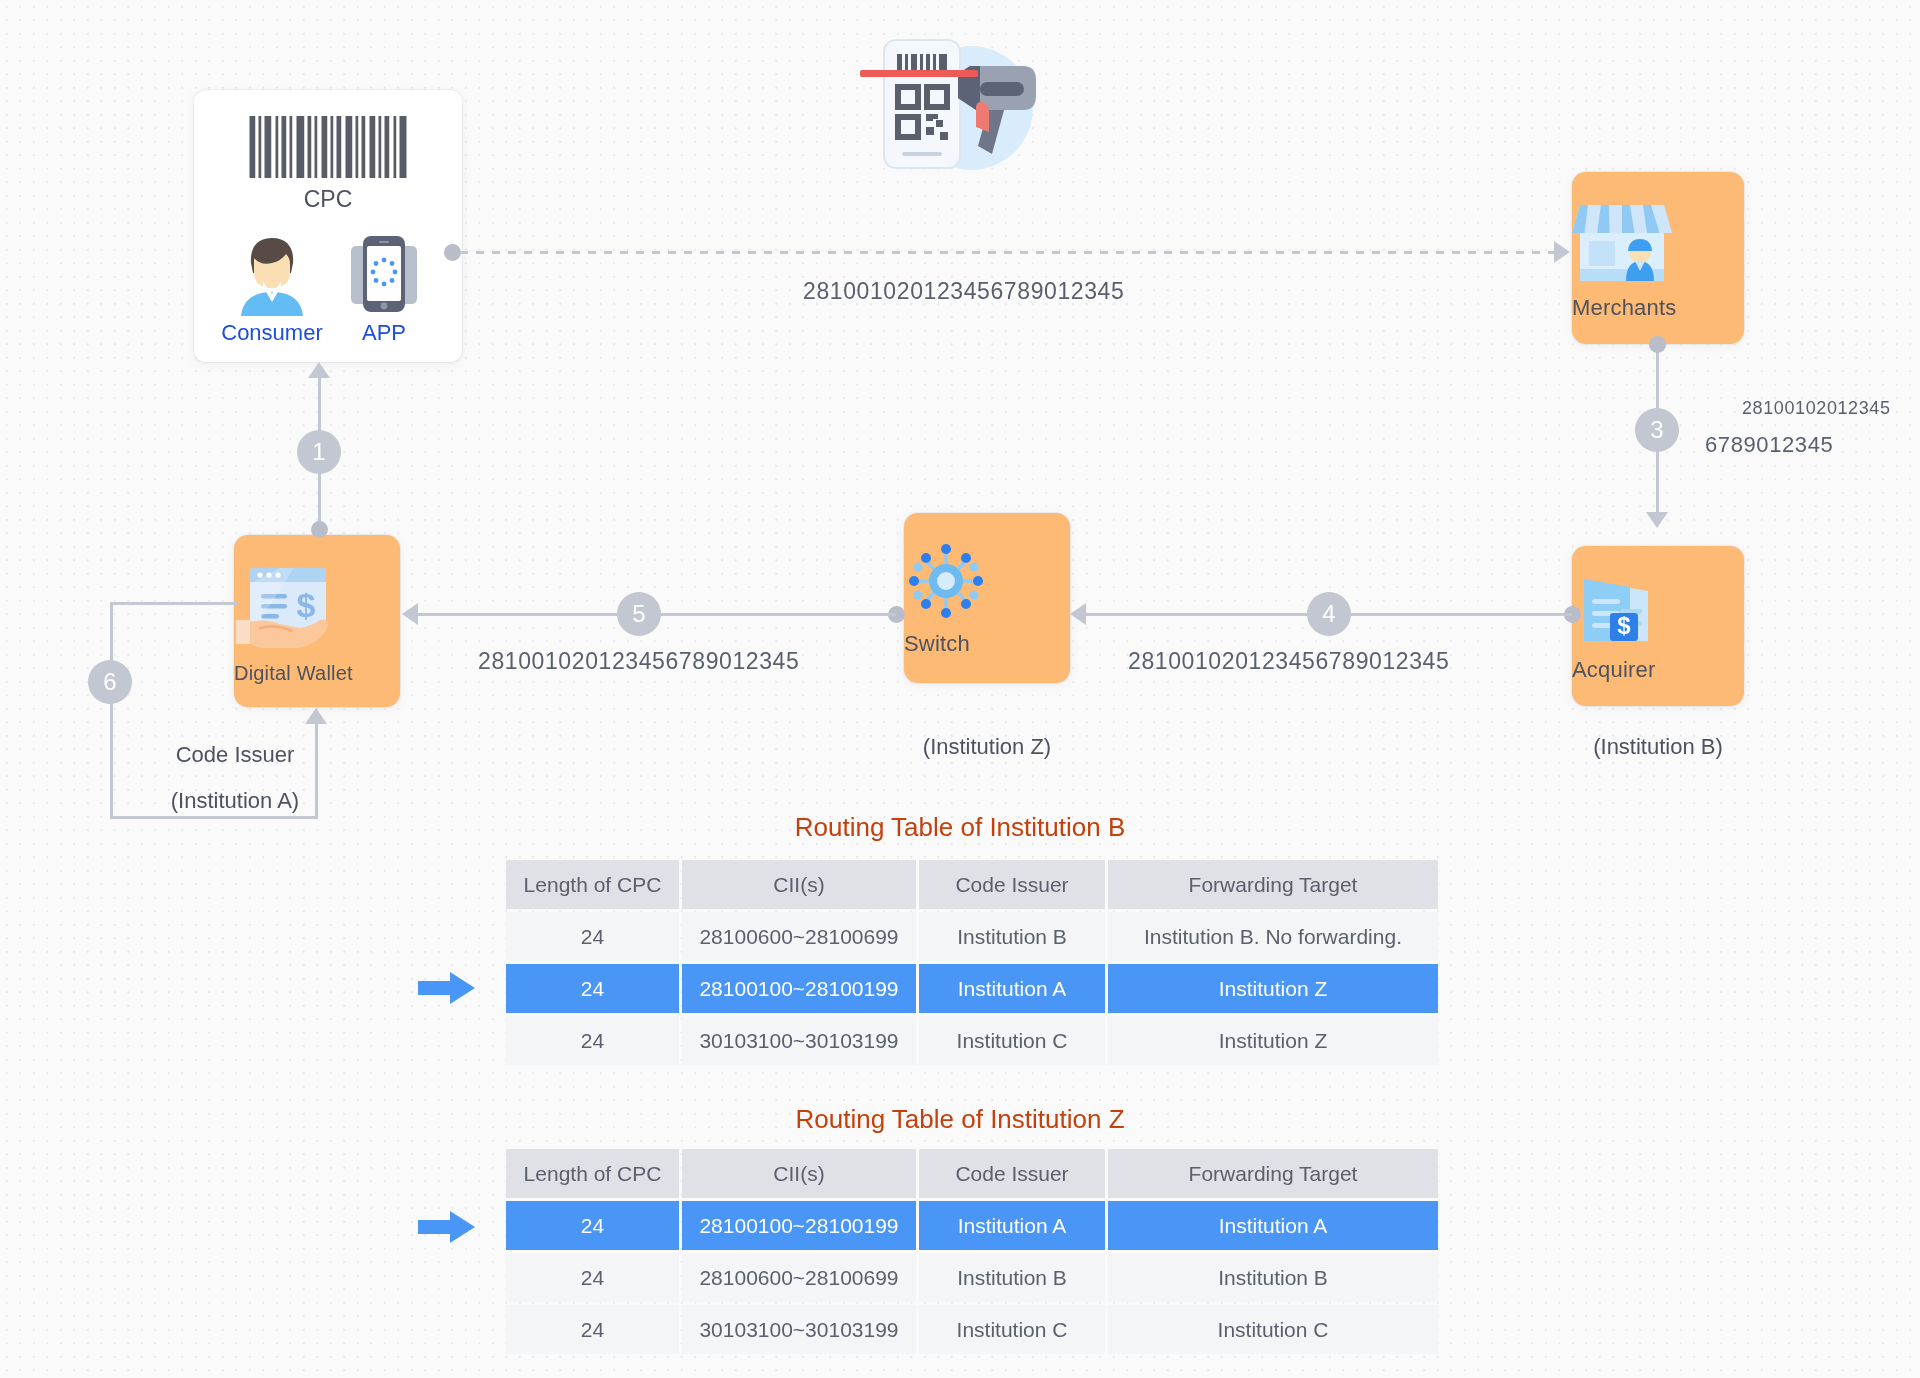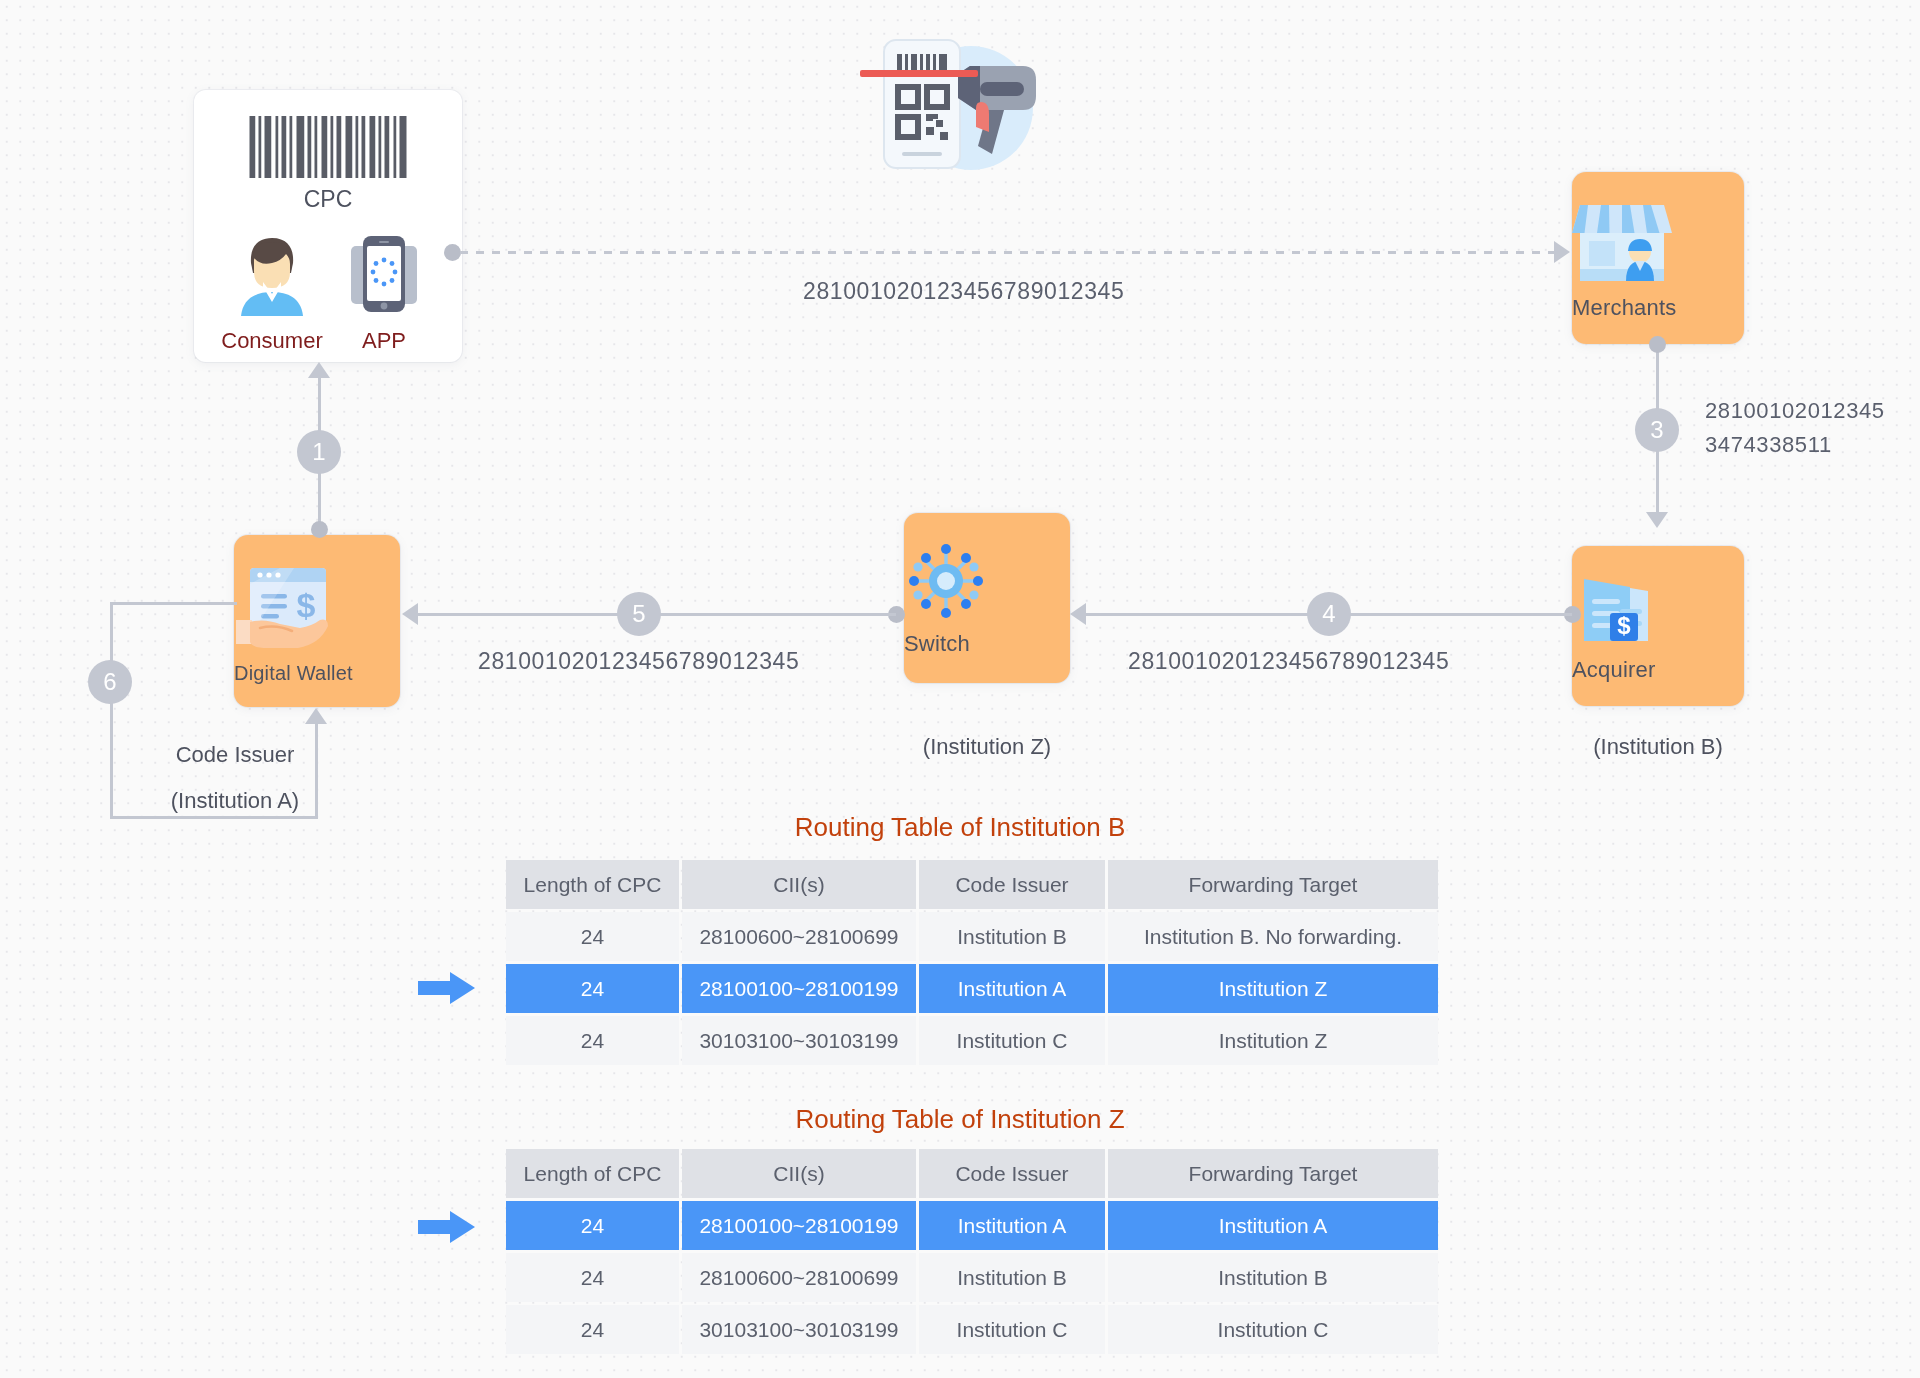--- a/index.html
+++ b/index.html
@@ -42,21 +42,21 @@
   .flowtext{position:absolute;font-size:23px;color:#5a5f6d;letter-spacing:.6px;white-space:nowrap;}
 
   
   .cpc-box{position:absolute;left:194px;top:90px;width:268px;height:272px;background:#fff;border-radius:12px;
     box-shadow:0 2px 10px rgba(120,130,150,.10),0 0 0 1px rgba(228,230,236,.5);}
   .barcode{position:absolute;left:50%;transform:translateX(-50%);top:26px;height:62px;display:flex;align-items:flex-end;gap:0;}
   .barcode i{display:block;background:#595c66;height:62px;}
   .cpc-cap{position:absolute;left:0;right:0;top:96px;text-align:center;font-size:23px;color:#4e525f;}
   .person-wrap{position:absolute;left:26px;top:142px;width:104px;text-align:center;}
   .app-wrap{position:absolute;left:138px;top:142px;width:104px;text-align:center;}
-  .mini-cap{font-size:22px;color:#7f1d1d;margin-top:8px;}
+  .mini-cap{font-size:22px;color:#1d4ed8;margin-top:0;}
 
   
   .tbl-title{position:absolute;font-size:26px;color:#c2410c;white-space:nowrap;}
   table.rt{position:absolute;border-collapse:separate;border-spacing:3px;table-layout:fixed;}
   table.rt th{background:#dfe1e6;color:#5b606d;font-weight:normal;font-size:21px;height:47px;text-align:center;}
   table.rt td{background:#f4f5f7;color:#5b606d;font-size:21px;height:47px;text-align:center;}
   table.rt tr.hl td{background:#4a96f7;color:#fff;}
   .col1{width:173px}.col2{width:234px}.col3{width:186px}.col4{width:330px}
   .rowarrow{position:absolute;width:58px;height:34px;}
 </style>
@@ -290,22 +290,22 @@
 
   <div class="vline" style="left:318px;top:368px;height:162px;"></div>
   <div class="dot" style="left:311px;top:521px;"></div>
   <div class="arrow-u" style="left:308px;top:362px;"></div>
   <div class="badge" style="left:297px;top:430px;">1</div>
 
   <div class="vline" style="left:1656px;top:344px;height:178px;"></div>
   <div class="dot" style="left:1649px;top:336px;"></div>
   <div class="arrow-d" style="left:1646px;top:512px;"></div>
   <div class="badge" style="left:1635px;top:408px;">3</div>
-  <div class="flowtext" style="left:1705px;top:398px;font-size:22px;">28100102012345</div>
-  <div class="flowtext" style="left:1705px;top:432px;font-size:22px;">3474338511</div>
+  <div class="flowtext" style="left:1742px;top:398px;font-size:18px;">28100102012345</div>
+  <div class="flowtext" style="left:1705px;top:432px;font-size:22px;">6789012345</div>
 
   <div class="dot" style="left:1564px;top:606px;"></div>
   <div class="hline" style="left:1086px;top:613px;width:486px;"></div>
   <div class="arrow-l" style="left:1070px;top:603px;"></div>
   <div class="badge" style="left:1307px;top:592px;">4</div>
   <div class="flowtext" style="left:1128px;top:648px;">281001020123456789012345</div>
 
   <div class="dot" style="left:888px;top:606px;"></div>
   <div class="hline" style="left:418px;top:613px;width:478px;"></div>
   <div class="arrow-l" style="left:402px;top:603px;"></div>

